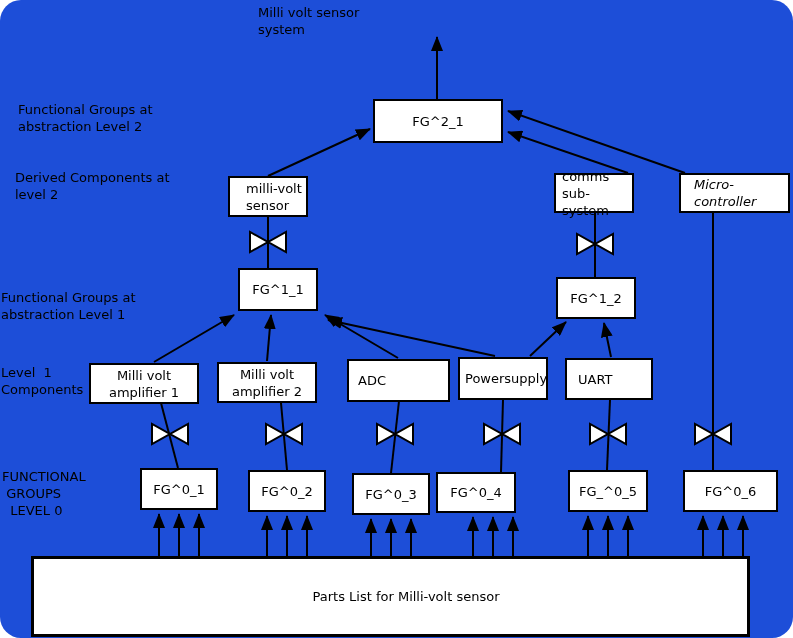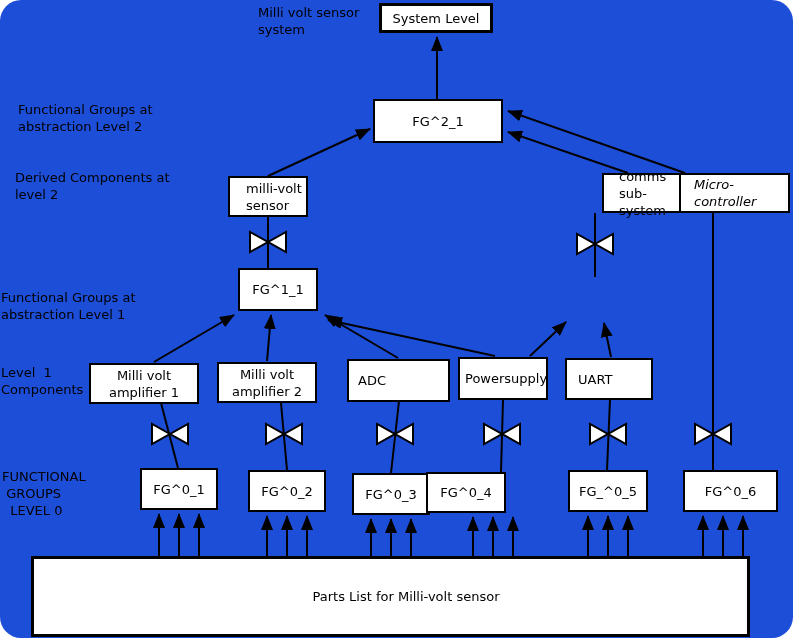--- a/index.html
+++ b/index.html
@@ -18,33 +18,33 @@
     font-size:13px;line-height:17px;white-space:pre-wrap;
   }
   .node.left{justify-content:flex-start;text-align:left;}
   .lbl{
     position:absolute;font-size:13px;line-height:17px;white-space:pre-wrap;
   }
   
   #n-system    {left:379px;top:3px;  width:114px;height:30px;border-width:3px;}
   #n-fg2-1     {left:373px;top:99px; width:130px;height:44px;}
   #n-mvsensor  {left:228px;top:176px;width:80px; height:41px;padding-left:16px;}
-  #n-comms     {left:554px;top:173px;width:80px; height:40px;padding-left:15px;margin-left:48px;}
+  #n-comms     {left:554px;top:173px;width:80px; height:40px;padding-left:6px;}
   #n-micro     {left:679px;top:173px;width:111px;height:40px;padding-left:13px;font-style:italic;}
   #n-fg1-1     {left:238px;top:268px;width:80px; height:43px;}
   #n-fg1-2     {left:556px;top:277px;width:80px; height:42px;}
   #n-amp1      {left:89px; top:363px;width:110px;height:41px;}
   #n-amp2      {left:217px;top:362px;width:100px;height:41px;}
   #n-adc       {left:347px;top:359px;width:103px;height:43px;padding-left:9px;}
   #n-psu       {left:458px;top:357px;width:90px; height:43px;padding-left:5px;}
   #n-uart      {left:565px;top:358px;width:88px; height:42px;padding-left:11px;}
   #n-fg0-1     {left:140px;top:468px;width:78px;height:42px;}
   #n-fg0-2     {left:248px;top:470px;width:78px;height:42px;}
   #n-fg0-3     {left:352px;top:473px;width:78px;height:42px;}
-  #n-fg0-4     {left:426px;top:472px;width:80px;height:41px;}
+  #n-fg0-4     {left:436px;top:472px;width:80px;height:41px;}
   #n-fg0-5     {left:568px;top:470px;width:80px;height:42px;}
   #n-fg0-6     {left:683px;top:470px;width:95px;height:42px;}
   #n-parts     {left:31px; top:556px;width:719px;height:81px;border-width:3px;padding-left:31px;}
   
   #lbl-system  {left:258px;top:4px;}
   #lbl-fg2     {left:18px; top:101px;}
   #lbl-derived {left:15px; top:169px;}
   #lbl-fg1     {left:1px;  top:289px;}
   #lbl-l1comp  {left:1px;  top:364px;}
   #lbl-fg0     {left:2px;  top:468px;}
@@ -117,29 +117,29 @@
   <div class="lbl" id="lbl-derived">Derived Components at
 level 2</div>
   <div class="lbl" id="lbl-fg1">Functional Groups at
 abstraction Level 1</div>
   <div class="lbl" id="lbl-l1comp">Level  1
 Components</div>
   <div class="lbl" id="lbl-fg0">FUNCTIONAL
  GROUPS
   LEVEL 0</div>
 
-  <div class="node" id="n-system">System Level</div>
   <div class="node" id="n-fg2-1">FG^2_1</div>
   <div class="node left" id="n-mvsensor">milli-volt
 sensor</div>
   <div class="node left" id="n-comms">comms
 sub-system</div>
   <div class="node left" id="n-micro">Micro-
 controller</div>
   <div class="node" id="n-fg1-1">FG^1_1</div>
+  <div class="node" id="n-fg1-2">FG^1_2</div>
   <div class="node" id="n-amp1">Milli volt
 amplifier 1</div>
   <div class="node" id="n-amp2">Milli volt
 amplifier 2</div>
   <div class="node left" id="n-adc">ADC</div>
   <div class="node left" id="n-psu">Powersupply</div>
   <div class="node left" id="n-uart">UART</div>
   <div class="node" id="n-fg0-1">FG^0_1</div>
   <div class="node" id="n-fg0-2">FG^0_2</div>
   <div class="node" id="n-fg0-3">FG^0_3</div>

